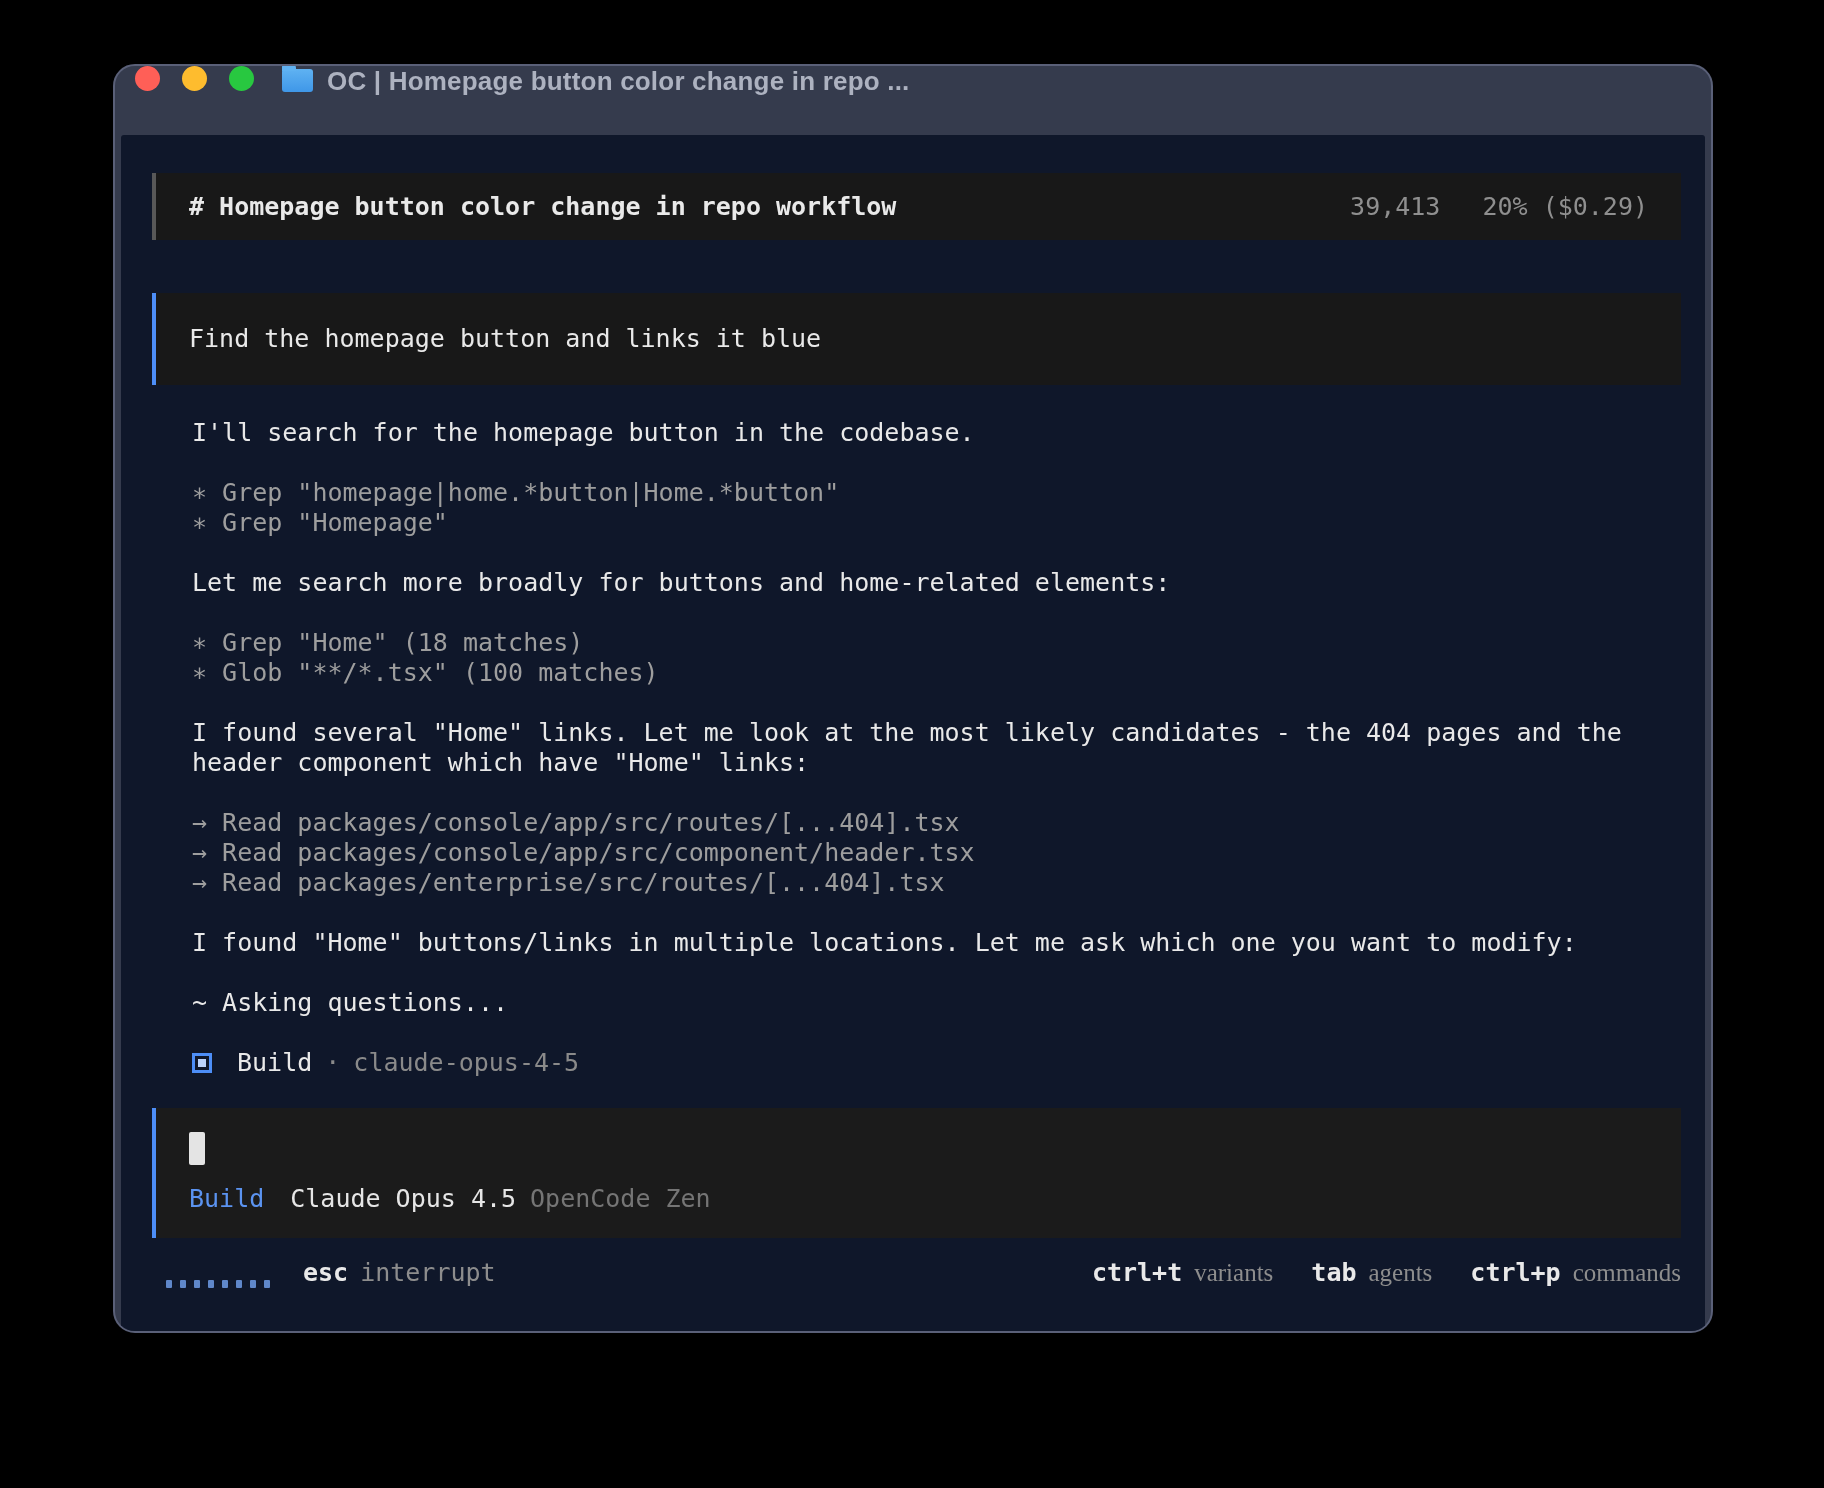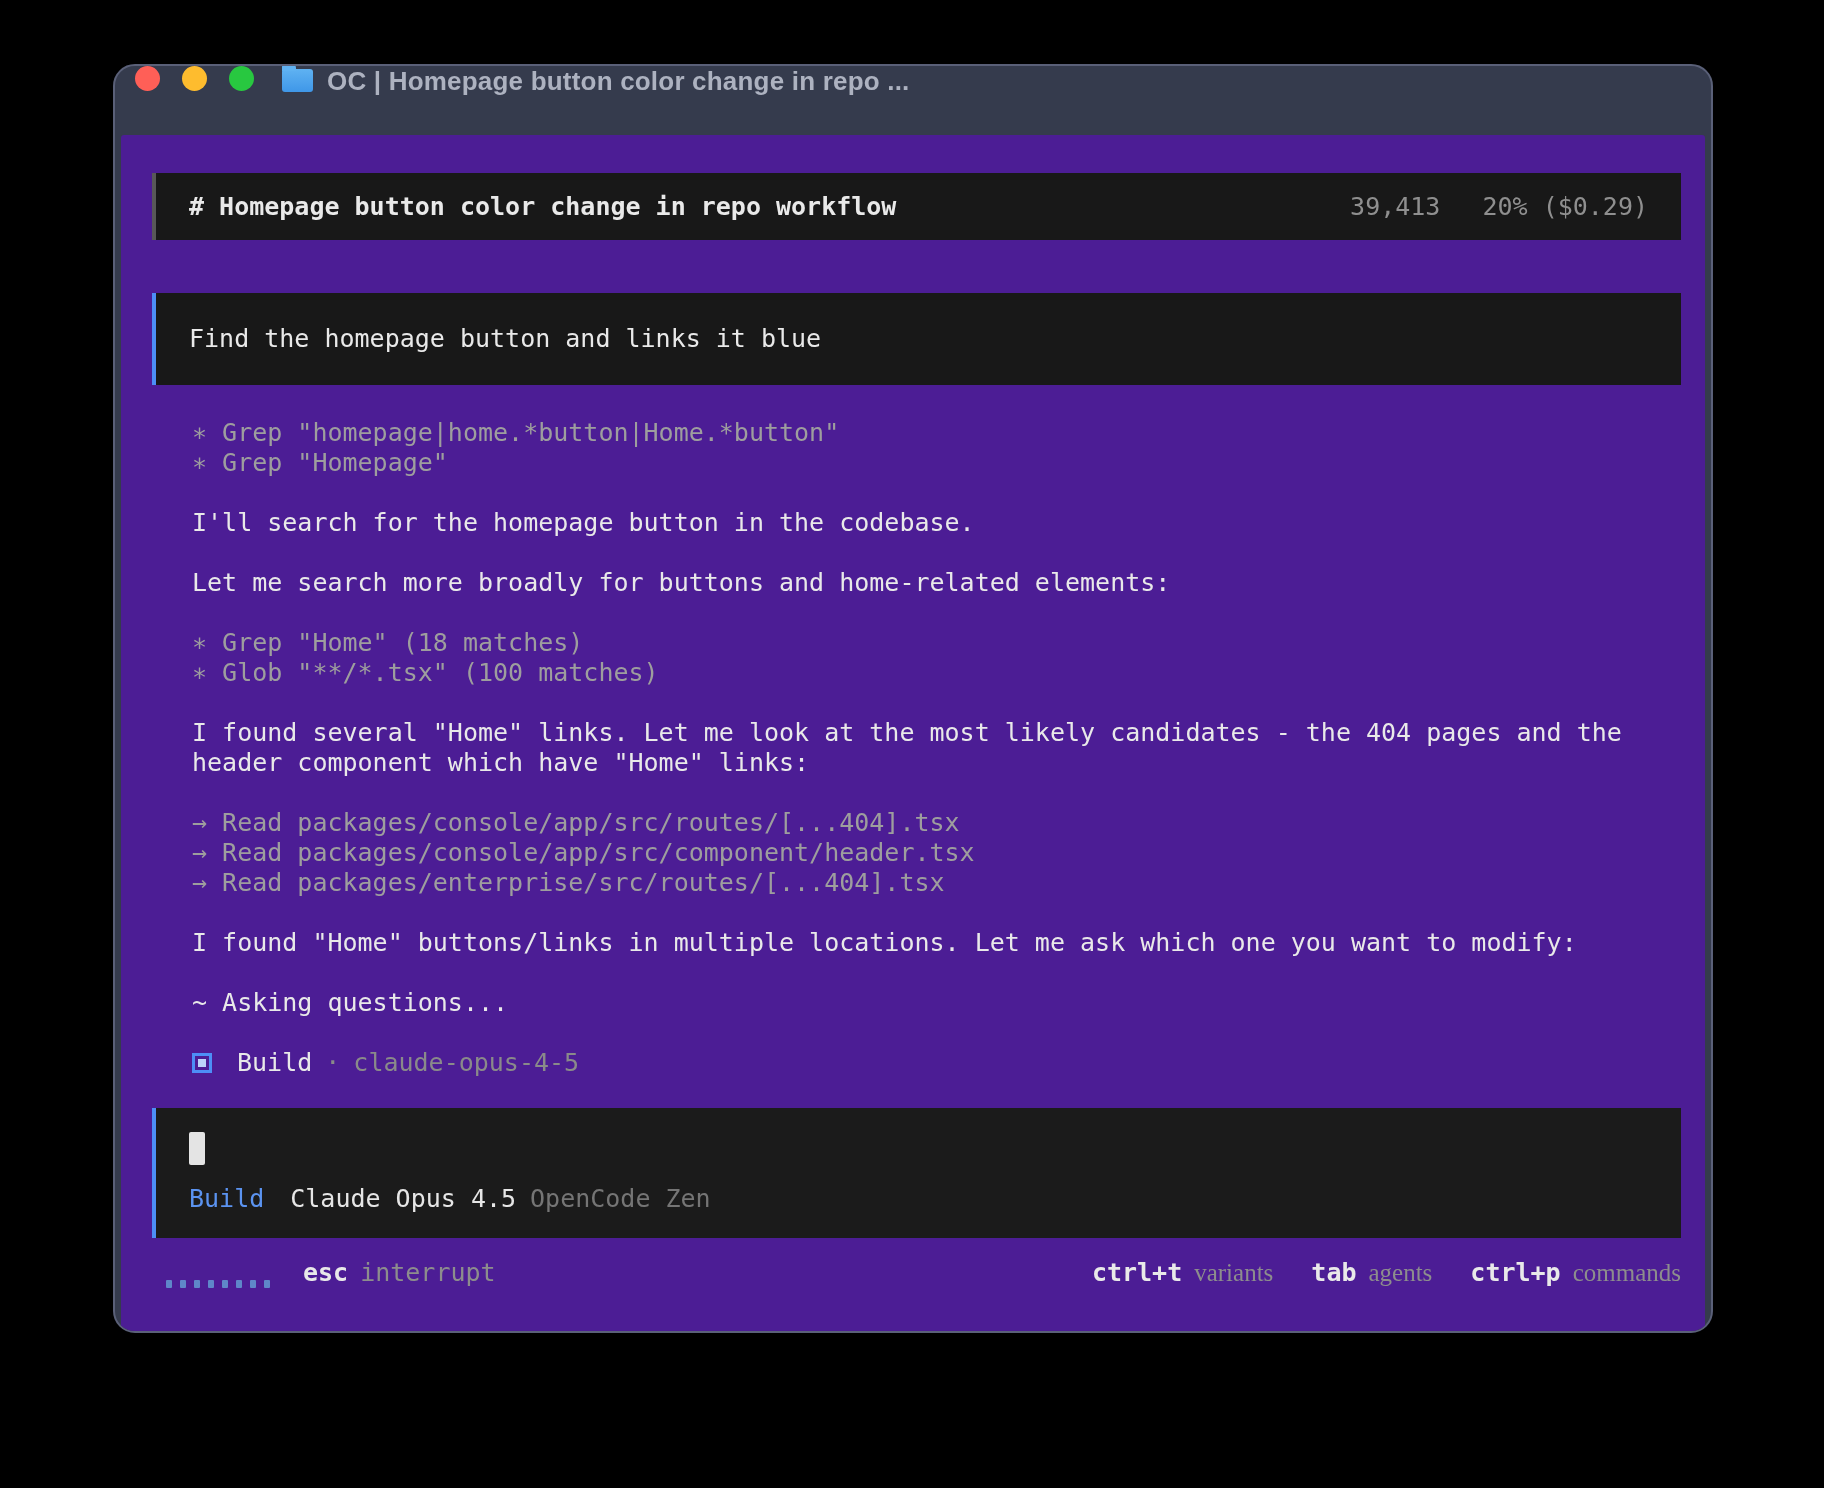--- a/index.html
+++ b/index.html
@@ -19,21 +19,21 @@
   .light.red    { background:#ff5f57; }
   .light.yellow { background:#febc2e; }
   .light.green  { background:#28c840; }
   .folder { position:relative; width:31px; height:23px; background:linear-gradient(#5fb2f2,#3f97e8); border-radius:3px; margin-top:3px; }
   .folder::before { content:""; position:absolute; left:0; top:-4px; width:14px; height:6px;
     background:#5fb2f2; border-radius:2px 3px 0 0; }
   .wintitle { font:700 26px "Liberation Sans", sans-serif; color:#adb2c0; margin-left:14px; white-space:nowrap; letter-spacing:.2px; }
 
   
   .terminal {
-    flex:1; background:#4c1d95; margin:0 6px; border-radius:3px;
+    flex:1; background:#0f172a; margin:0 6px; border-radius:3px;
     padding:38px 24px 0 31px; font-size:25px; line-height:30px; color:#e9e9e9;
   }
   .line { white-space:pre; }
 
   .session-header {
     height:67px; background:#181818; border-left:4px solid #585858;
     display:flex; align-items:center; justify-content:space-between;
     padding:0 33px; margin-bottom:53px; font-weight:700; white-space:pre;
   }
   .session-header .meta { font-weight:400; color:#8f8f8f; display:flex; gap:42px; }
@@ -99,26 +99,26 @@
         <span>39,413</span>
         <span>20% ($0.29)</span>
       </span>
     </div>
 
     <div class="user-msg">
       <span>Find the homepage button and links it blue</span>
     </div>
 
     <div class="assistant">
+        <div class="block text">
+          <div class="line">I'll search for the homepage button in the codebase.</div>
+        </div>
         <div class="block tool">
           <div class="line">∗ Grep "homepage|home.*button|Home.*button"</div>
           <div class="line">∗ Grep "Homepage"</div>
-        </div>
-        <div class="block text">
-          <div class="line">I'll search for the homepage button in the codebase.</div>
         </div>
         <div class="block text">
           <div class="line">Let me search more broadly for buttons and home-related elements:</div>
         </div>
         <div class="block tool">
           <div class="line">∗ Grep "Home" (18 matches)</div>
           <div class="line">∗ Glob "**/*.tsx" (100 matches)</div>
         </div>
         <div class="block text">
           <div class="line">I found several "Home" links. Let me look at the most likely candidates - the 404 pages and the</div>

